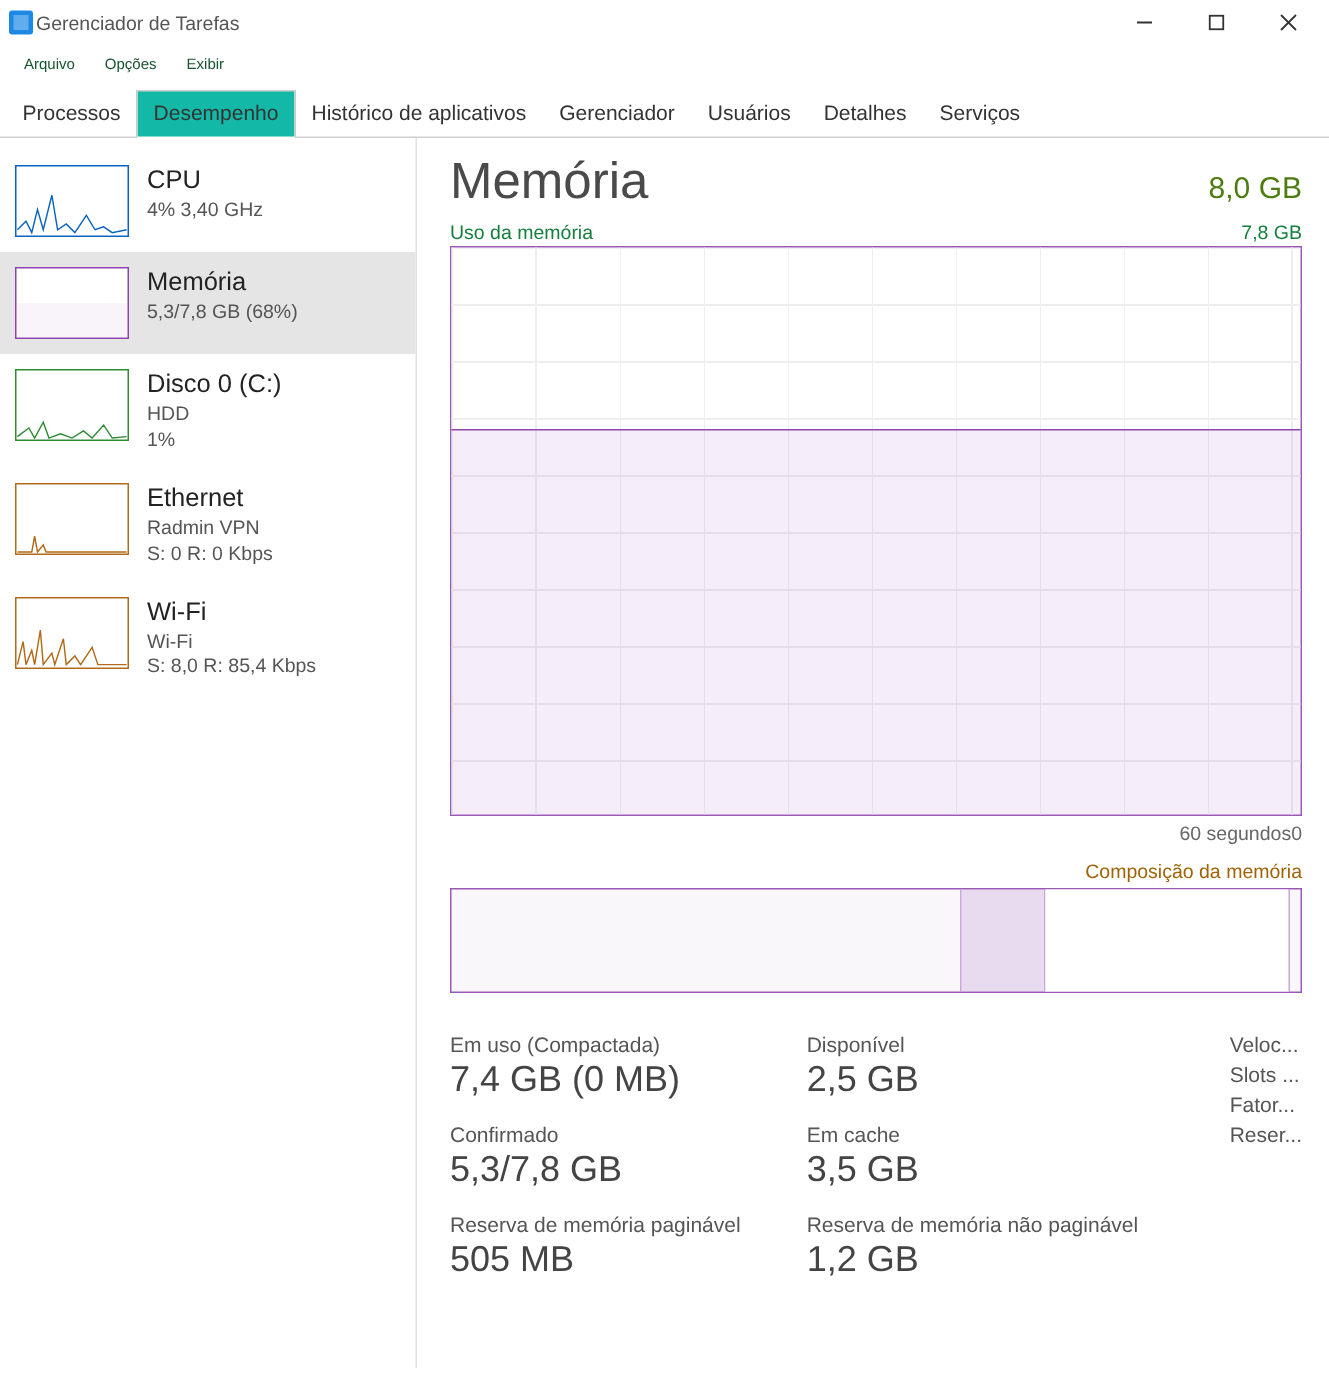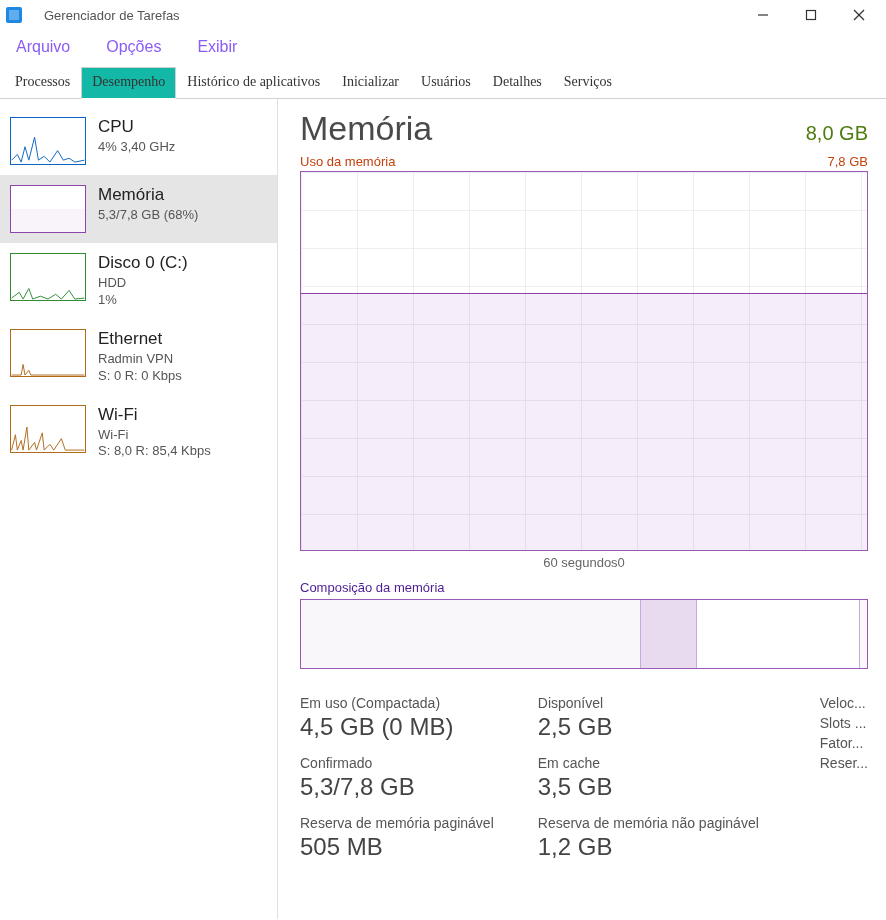--- a/index.html
+++ b/index.html
@@ -12,31 +12,31 @@
     height: 920px;
     overflow: hidden;
   }
   .titlebar {
     display: flex;
     align-items: center;
     justify-content: space-between;
     height: 30px;
     padding: 0 4px 0 6px;
   }
-  .titlebar .title-left { display:flex; align-items:center; gap:22px; color:#555;}
+  .titlebar .title-left { display:flex; align-items:center; gap:2px; color:#555;}
   .app-icon { width:16px; height:16px; background:#1e88e5; border-radius:2px; position:relative; }
   .app-icon::after { content:""; position:absolute; inset:3px; background:#fff; opacity:.3;}
   .win-controls { display:flex; gap:2px;}
   .win-btn { width:46px; height:30px; display:flex; align-items:center; justify-content:center; font-size:14px; color:#333;}
   .menubar {
-    display:flex; gap:20px; padding:4px 8px 6px 8px; font-size:16px; color:#8b5cf6;
+    display:flex; gap:4px; padding:4px 8px 6px 8px; font-size:10px; color:#14532d;
   }
   .menubar span { padding:4px 8px; }
   .tabs {
-    display:flex; border-bottom:1px solid #d0d0d0; padding-left:4px; font-size:14px;font-family:Liberation Serif, serif;
+    display:flex; border-bottom:1px solid #d0d0d0; padding-left:4px; font-size:14px;
   }
   .tab { padding:6px 10px 8px 10px; color:#333; border:1px solid transparent; position:relative; top:1px;}
   .tab.active { border:1px solid #d0d0d0; border-bottom:1px solid #fff; background:#14b8a6;}
   .body { display:flex; height:calc(100% - 30px - 34px - 36px); }
   .sidebar { width:278px; padding:8px 0 0 0; border-right:1px solid #e0e0e0;}
   .side-item {
     display:flex; gap:12px; padding:10px 10px 10px 10px; align-items:flex-start;
   }
   .side-item.active { background:#e5e5e5; }
   .thumb {
@@ -49,27 +49,27 @@
   .thumb.eth { border-color:#b06a1a; }
   .thumb.wifi { border-color:#b06a1a; }
   .thumb.gpu { border-color:#0a64c2; }
   .thumb.mem::after { content:""; position:absolute; left:0; right:0; top:50%; bottom:0; background:rgba(142,68,173,.06);}
   .side-text .t1 { font-size:17px; color:#222; margin-bottom:2px;}
   .side-text .t2 { font-size:13px; color:#555; line-height:1.3;}
   .main { flex:1; padding:10px 18px 10px 22px; overflow:hidden;}
   .main-head { display:flex; justify-content:space-between; align-items:baseline; margin-bottom:6px;}
   .main-head h1 { font-size:34px; font-weight:400; color:#4a4a4a;}
   .main-head .total { font-size:20px; color:#4d7c0f;}
-  .chart-header { display:flex; justify-content:space-between; font-size:13px; color:#c2410c; margin-bottom:2px;}
+  .chart-header { display:flex; justify-content:space-between; font-size:13px; color:#15803d; margin-bottom:2px;}
   .chart-main {
     height:380px; border:1px solid #9b59b6; position:relative; background:#fff;
   }
   .chart-main .memfill { position:absolute; left:0; right:0; bottom:0; height:68%; background:rgba(155,89,182,.10); border-top:1px solid #8e44ad;}
-  .chart-footer { display:flex; justify-content:center; font-size:13px; color:#666; margin-top:4px;}
-  .comp-label { font-size:13px; color:#4c1d95; margin-top:10px; margin-bottom:4px;}
+  .chart-footer { display:flex; justify-content:flex-end; font-size:13px; color:#666; margin-top:4px;}
+  .comp-label { font-size:13px; color:#a16207; margin-top:10px; margin-bottom:4px;text-align:right;}
   .comp-bar { height:70px; border:1px solid #9b59b6; display:flex;}
   .comp-seg { height:100%;}
   .comp-seg.used { flex:0 0 60%; background:rgba(155,89,182,.05); border-right:1px solid #c8a8dd;}
   .comp-seg.cache { flex:0 0 10%; background:rgba(155,89,182,.22); border-right:1px solid #c8a8dd;}
   .comp-seg.free { flex:1; background:#fff;}
   .comp-seg.tiny { flex:0 0 1.5%; background:rgba(155,89,182,.05); border-left:1px solid #c8a8dd;}
   .stats { margin-top:26px; display:flex; gap:44px;}
   .stats-col {}
   .stat-row { margin-bottom:14px;}
   .stat-label { font-size:14px; color:#555; margin-bottom:2px;}
@@ -113,21 +113,21 @@
 <div class="menubar">
   <span>Arquivo</span>
   <span>Opções</span>
   <span>Exibir</span>
 </div>
 
 <div class="tabs">
   <div class="tab">Processos</div>
   <div class="tab active">Desempenho</div>
   <div class="tab">Histórico de aplicativos</div>
-  <div class="tab">Inicializar</div>
+  <div class="tab">Gerenciador</div>
   <div class="tab">Usuários</div>
   <div class="tab">Detalhes</div>
   <div class="tab">Serviços</div>
 </div>
 
 <div class="body">
 
   <div class="sidebar">
 
     <div class="side-item">
@@ -217,21 +217,21 @@
       <div class="comp-seg used"></div>
       <div class="comp-seg cache"></div>
       <div class="comp-seg free"></div>
       <div class="comp-seg tiny"></div>
     </div>
 
     <div class="stats">
       <div class="stats-col">
         <div class="stat-row">
           <div class="stat-label">Em uso (Compactada)</div>
-          <div class="stat-val">4,5 GB (0 MB)</div>
+          <div class="stat-val">7,4 GB (0 MB)</div>
         </div>
         <div class="stat-row">
           <div class="stat-label">Confirmado</div>
           <div class="stat-val">5,3/7,8 GB</div>
         </div>
         <div class="stat-row">
           <div class="stat-label">Reserva de memória paginável</div>
           <div class="stat-val">505 MB</div>
         </div>
       </div>

